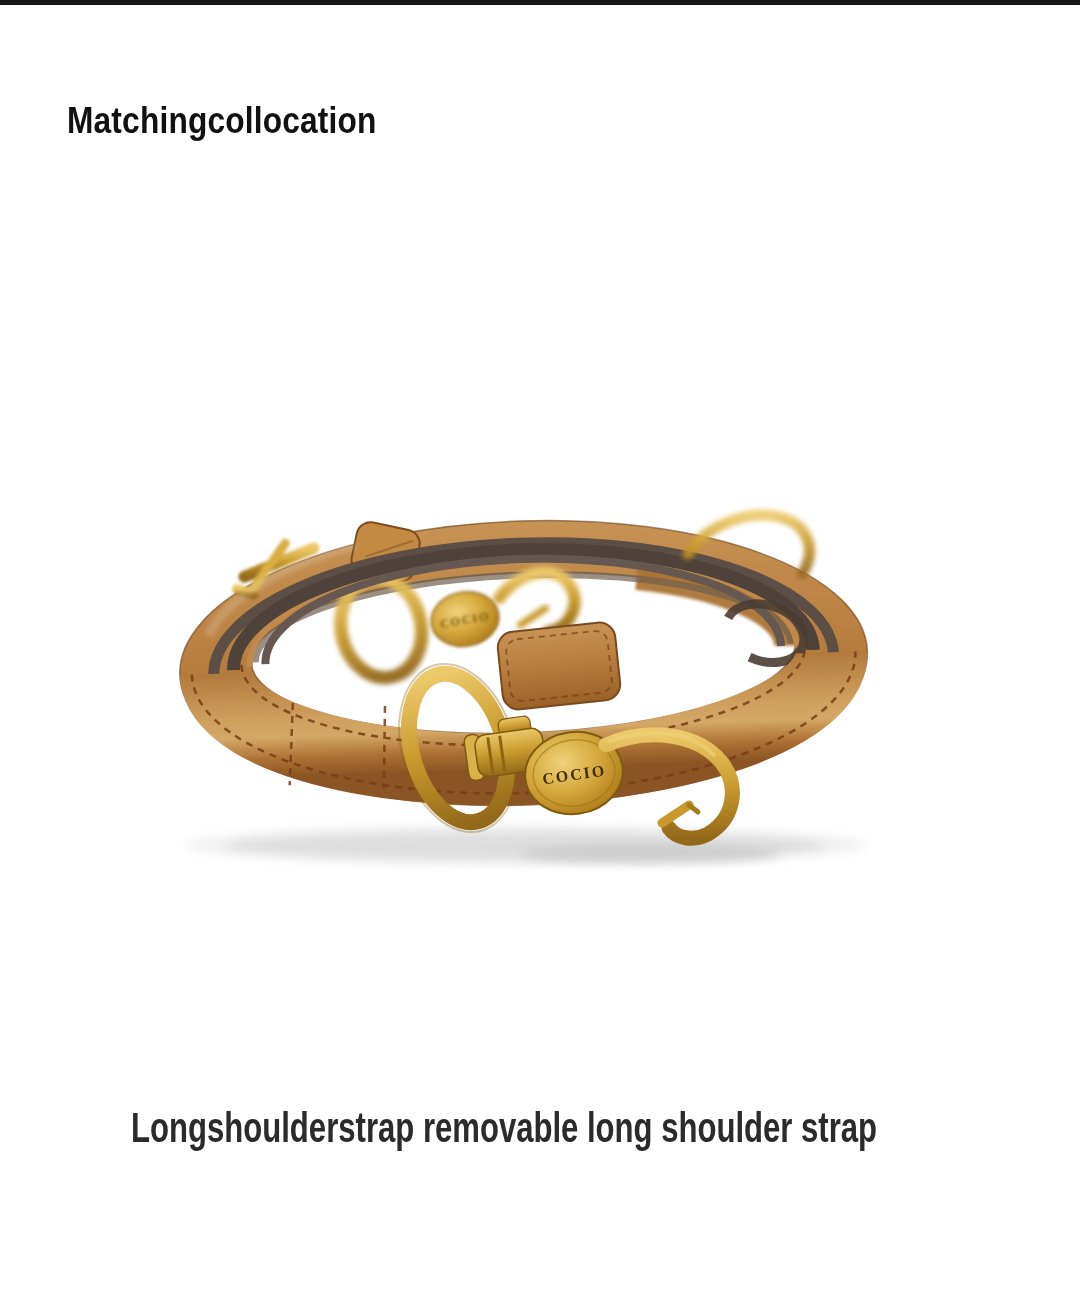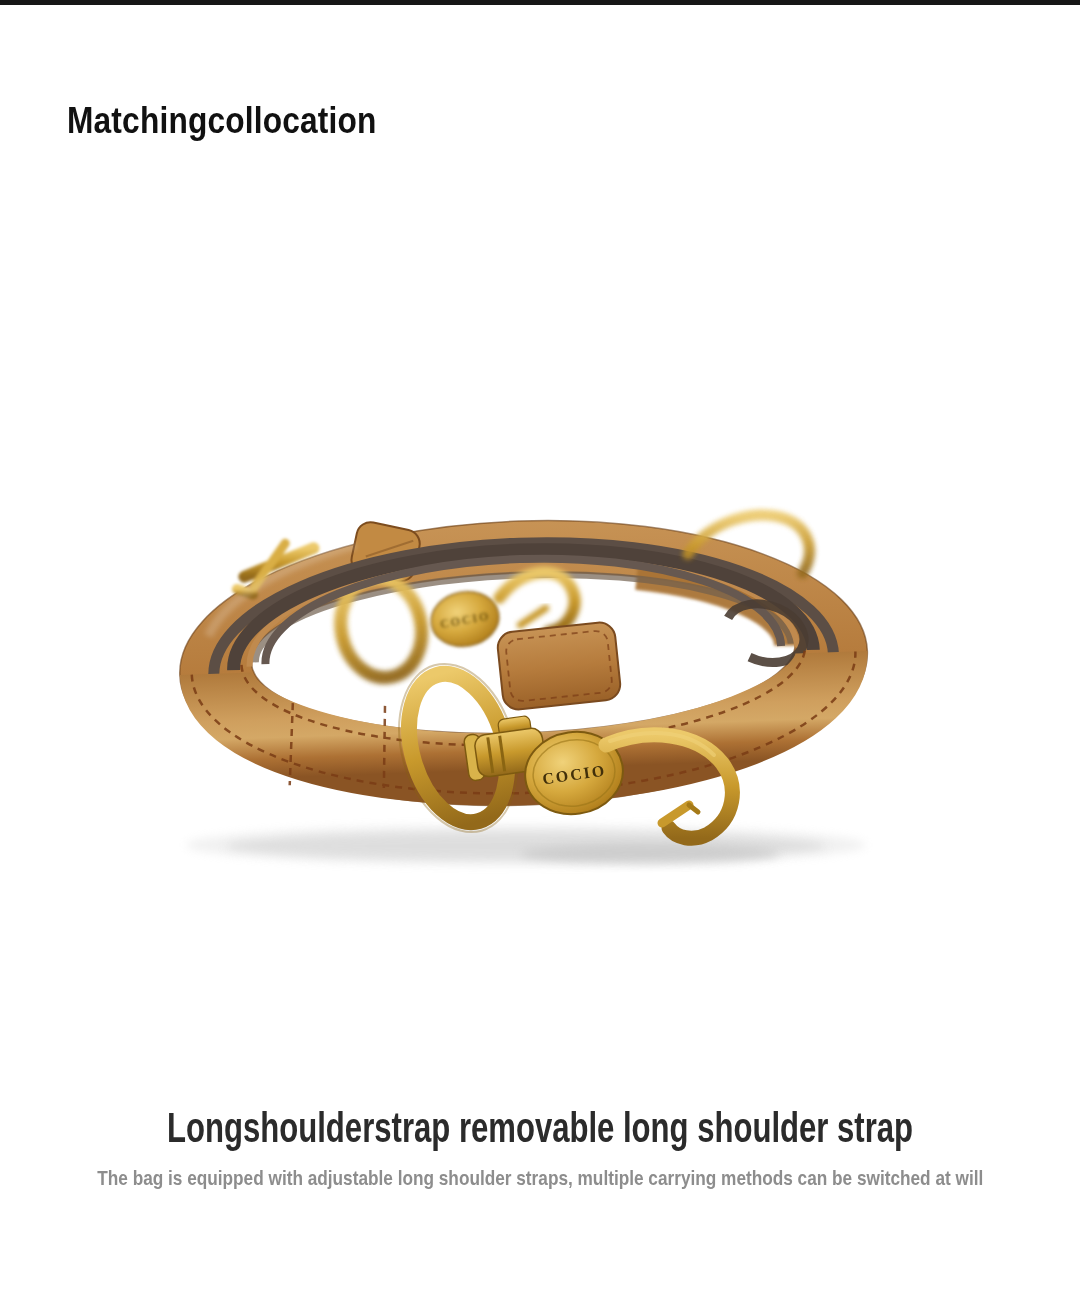--- a/index.html
+++ b/index.html
@@ -22,21 +22,21 @@
     transform: scaleX(0.88); transform-origin: left center;
     letter-spacing: 0.2px;
   }
   .photo {
     position: absolute; left: 170px; top: 505px;
     width: 720px; height: 380px; margin: 0;
   }
   .photo svg { display: block; width: 720px; height: 380px; }
   .caption {
     position: absolute; left: 0; top: 1104px; width: 1080px;
-    text-align: center;
+    text-align: left;
   }
   .caption-title {
     margin: 0;
     display: inline-block;
     font-size: 42px; font-weight: 700; color: #2b2b2b;
     white-space: nowrap;
     transform: scaleX(0.74); transform-origin: center;
     letter-spacing: 0px;
   }
   .caption-subtitle {
@@ -179,14 +179,13 @@
         <path d="M 440 236 C 480 222 520 226 544 250" stroke="#f0d27a" stroke-width="4" opacity="0.6" stroke-linecap="round"></path>
         <path d="M 492 318 L 519 300" stroke="#c8992c" stroke-width="9" stroke-linecap="round"></path>
         <path d="M 519 300 L 528 307" stroke="#a57a18" stroke-width="5" stroke-linecap="round"></path>
       </g>
     </g>
   </svg>
 </figure>
 
 <div class="caption">
   <div><h2 class="caption-title">Longshoulderstrap removable long shoulder strap</h2></div>
-  <div><p class="caption-subtitle">The bag is equipped with adjustable long shoulder straps, multiple carrying methods can be switched at will</p></div>
 </div>
 
 </body></html>

